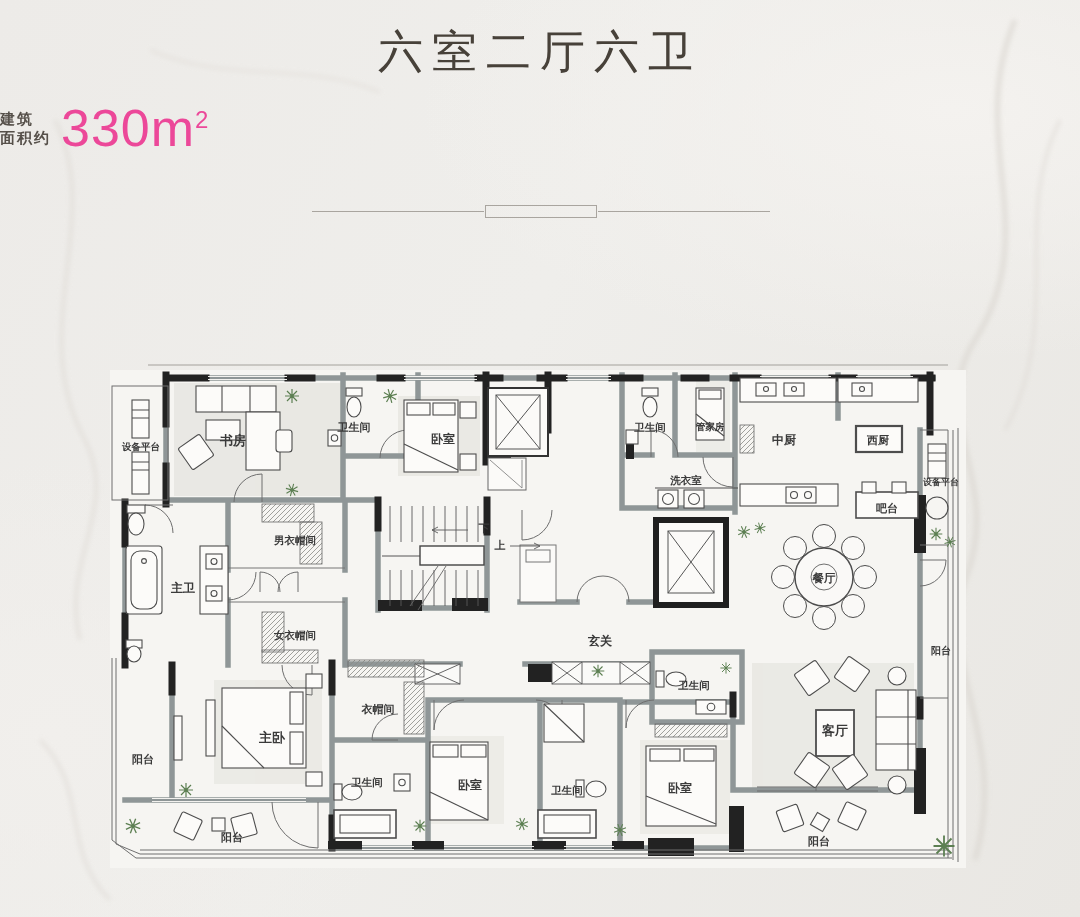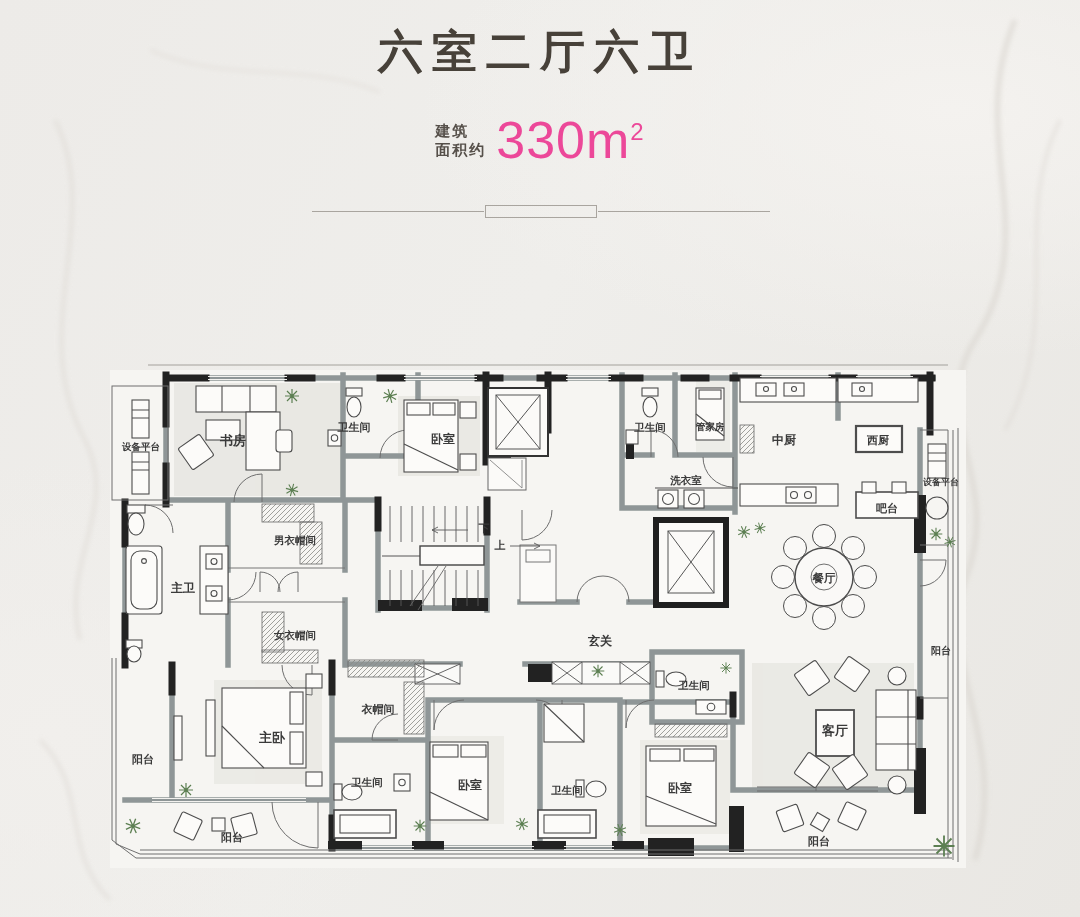--- a/index.html
+++ b/index.html
@@ -8,23 +8,23 @@
     font-family:"Liberation Sans", sans-serif;
     background:
       radial-gradient(900px 420px at 88% 12%, #f4f2ef 0%, rgba(244,242,239,0) 60%),
       radial-gradient(700px 500px at 5% 80%, #f1efec 0%, rgba(241,239,236,0) 55%),
       linear-gradient(115deg,#edebe8 0%,#efeeeb 45%,#e9e7e3 100%);
   }
   .stage{position:relative;width:1080px;height:917px;}
   svg{position:absolute;left:0;top:0;}
   .title-block{position:absolute;top:22px;left:0;width:100%;text-align:center;z-index:3;}
   .main-title{
-    font-size:45px;font-weight:700;letter-spacing:9px;color:#474139;
+    font-size:45px;font-weight:400;letter-spacing:9px;color:#474139;
   }
-  .area-line{margin-top:32px;display:flex;justify-content:center;align-items:center;gap:10px;}
+  .area-line{margin-top:20px;display:flex;justify-content:flex-start;align-items:center;gap:10px;}
   .area-prefix{display:flex;flex-direction:column;text-align:left;font-size:15px;
     color:#56504a;line-height:1.3;letter-spacing:2px;font-weight:600;}
   .area-num{font-size:52px;color:#ec4899;font-weight:400;letter-spacing:1px;line-height:1;}
   .area-num sup{font-size:24px;font-weight:400;}
   .divider{position:absolute;top:204px;left:312px;width:458px;height:14px;
     display:flex;align-items:center;z-index:3;}
   .d-line{flex:1;height:1px;background:#a9a59f;}
   .d-rect{width:110px;height:11px;border:1px solid #a9a59f;margin:0 1px;}
   text{font-family:"Liberation Sans", sans-serif;fill:#3a3a3a;font-weight:600;}
 </style>

